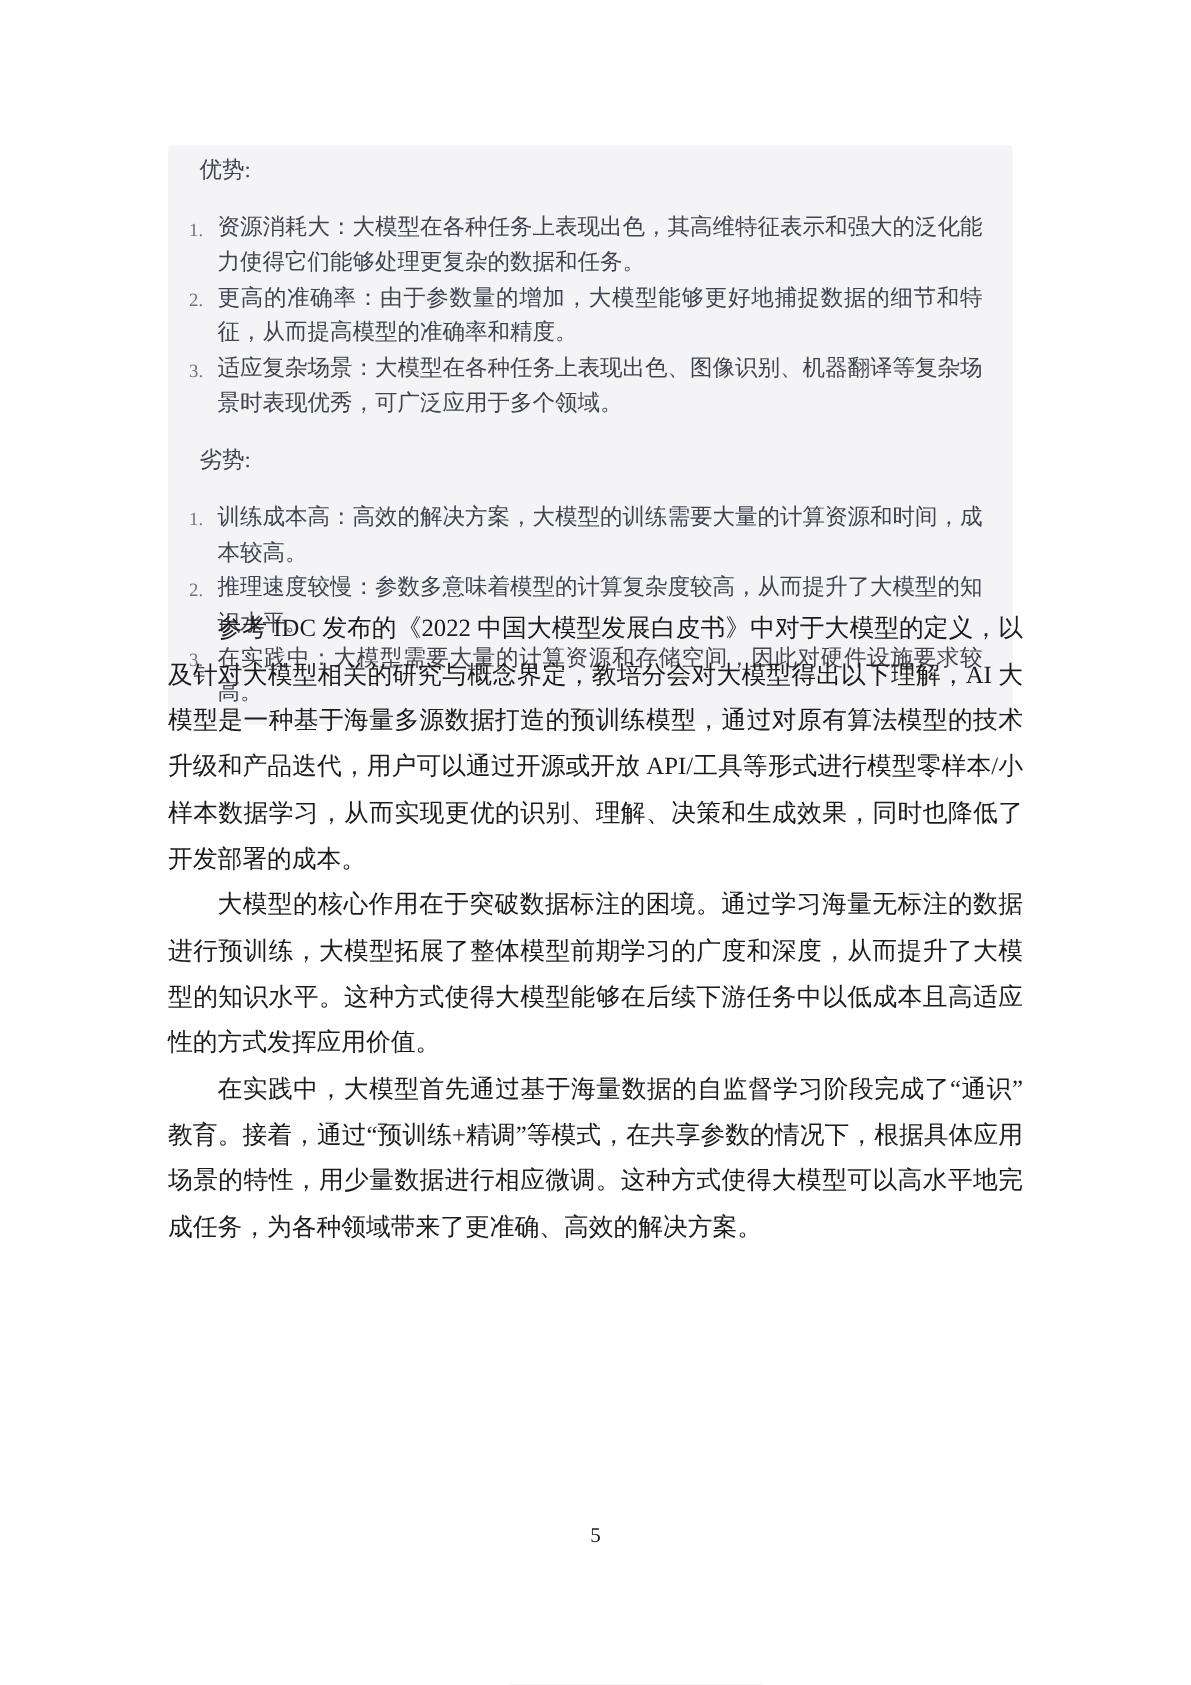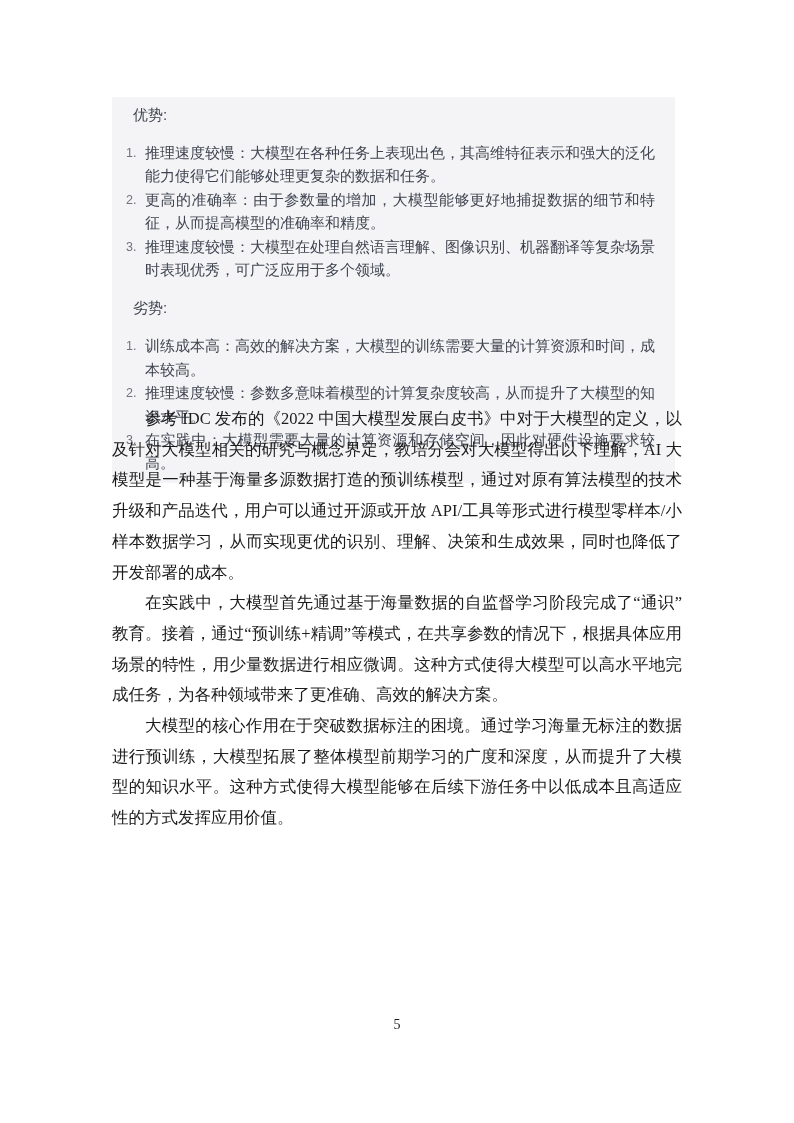--- a/index.html
+++ b/index.html
@@ -14,21 +14,21 @@
 
   
   .callout {
     position: absolute;
     left: 112px;
     top: 97px;
     width: 563px;
     box-sizing: border-box;
     background: var(--callout-background, #f4f4f6);
     color: var(--callout-text, #3f4450);
-    font-family: Liberation Sans, sans-serif;
+    font-family: Liberation Serif, serif;
     font-size: 15px;
     line-height: 23.4px;
     padding: 7px 20px 8px 14px;
     border-radius: 2px;
     text-align: justify;
   }
   .co-heading {
     margin: 0 0 16px 7px;
     line-height: 21px;
   }
@@ -78,29 +78,29 @@
 
 <div class="page">
 
   <div class="callout">
 
     <div class="co-heading">优势:</div>
 
     <ol class="co-list">
       <li>
         <span class="co-num">1.</span>
-        <span class="co-li-text">推理速度较慢：大模型在各种任务上表现出色，其高维特征表示和强大的泛化能力使得它们能够处理更复杂的数据和任务。</span>
+        <span class="co-li-text">资源消耗大：大模型在各种任务上表现出色，其高维特征表示和强大的泛化能力使得它们能够处理更复杂的数据和任务。</span>
       </li>
       <li>
         <span class="co-num">2.</span>
         <span class="co-li-text">更高的准确率：由于参数量的增加，大模型能够更好地捕捉数据的细节和特征，从而提高模型的准确率和精度。</span>
       </li>
       <li>
         <span class="co-num">3.</span>
-        <span class="co-li-text">推理速度较慢：大模型在处理自然语言理解、图像识别、机器翻译等复杂场景时表现优秀，可广泛应用于多个领域。</span>
+        <span class="co-li-text">适应复杂场景：大模型在各种任务上表现出色、图像识别、机器翻译等复杂场景时表现优秀，可广泛应用于多个领域。</span>
       </li>
     </ol>
 
     <div class="co-heading second">劣势:</div>
 
     <ol class="co-list">
       <li>
         <span class="co-num">1.</span>
         <span class="co-li-text">训练成本高：高效的解决方案，大模型的训练需要大量的计算资源和时间，成本较高。</span>
       </li>
@@ -111,19 +111,19 @@
       <li>
         <span class="co-num">3.</span>
         <span class="co-li-text">在实践中：大模型需要大量的计算资源和存储空间，因此对硬件设施要求较高。</span>
       </li>
     </ol>
 
   </div>
 
   <div class="body-text">
     <p>参考 IDC 发布的《2022 中国大模型发展白皮书》中对于大模型的定义，以及针对大模型相关的研究与概念界定，教培分会对大模型得出以下理解，AI 大模型是一种基于海量多源数据打造的预训练模型，通过对原有算法模型的技术升级和产品迭代，用户可以通过开源或开放 API/工具等形式进行模型零样本/小样本数据学习，从而实现更优的识别、理解、决策和生成效果，同时也降低了开发部署的成本。</p>
+    <p>大模型的核心作用在于突破数据标注的困境。通过学习海量无标注的数据进行预训练，大模型拓展了整体模型前期学习的广度和深度，从而提升了大模型的知识水平。这种方式使得大模型能够在后续下游任务中以低成本且高适应性的方式发挥应用价值。</p>
     <p>在实践中，大模型首先通过基于海量数据的自监督学习阶段完成了“通识”教育。接着，通过“预训练+精调”等模式，在共享参数的情况下，根据具体应用场景的特性，用少量数据进行相应微调。这种方式使得大模型可以高水平地完成任务，为各种领域带来了更准确、高效的解决方案。</p>
-    <p>大模型的核心作用在于突破数据标注的困境。通过学习海量无标注的数据进行预训练，大模型拓展了整体模型前期学习的广度和深度，从而提升了大模型的知识水平。这种方式使得大模型能够在后续下游任务中以低成本且高适应性的方式发挥应用价值。</p>
   </div>
 
   <div class="page-number">5</div>
 
 </div>
 
 </body></html>

